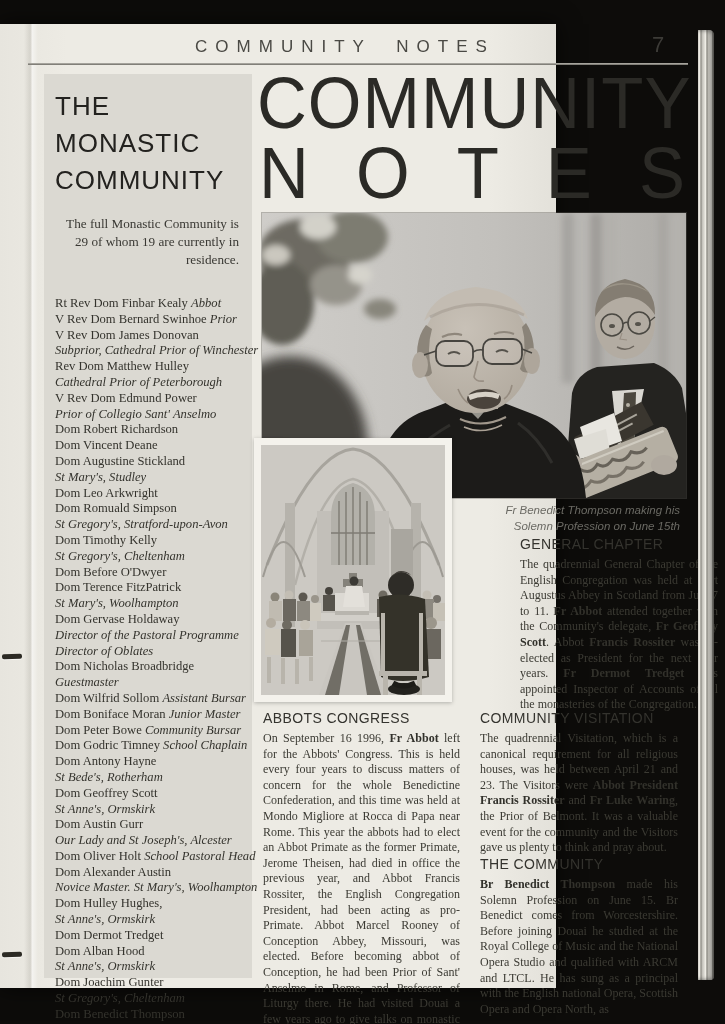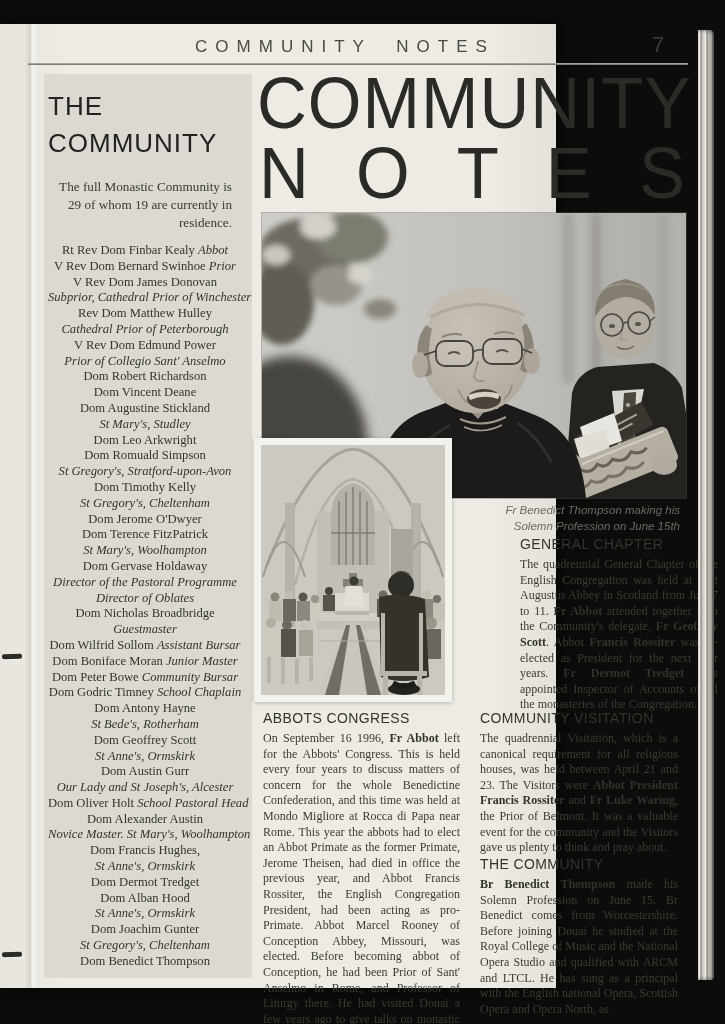--- a/index.html
+++ b/index.html
@@ -38,30 +38,30 @@
     position:absolute;left:652px;top:8px;
     font-family:"Liberation Sans",sans-serif;font-weight:300;font-size:22px;color:#3c3b37;
   }
   .hdr-rule{
     position:absolute;left:28px;top:39px;width:660px;height:2px;
     background:linear-gradient(180deg,#b7b5ae,#6f6d67);
   }
   
   .sidebar{
     position:absolute;left:44px;top:50px;width:208px;height:904px;
-    background:#dbd9d2;box-sizing:border-box;padding:10px 10px 0 4px;
+    background:#dbd9d2;box-sizing:border-box;padding:10px 10px 0 11px;
   }
   .sb-title{
     font-family:"Liberation Sans",sans-serif;font-weight:300;
     font-size:26px;line-height:37px;letter-spacing:1px;color:#23221f;margin-top:4px;
   }
   .sb-intro{
     margin-top:16px;font-size:13.2px;line-height:18px;color:#393833;width:184px;text-align:right;
   }
-  .sb-list{margin-top:11px;text-align:center;}
+  .sb-list{margin-top:27px;}
   .member-line{
     font-size:12.6px;line-height:15.8px;color:#34332d;white-space:nowrap;
   }
   .member-line em{font-style:italic;}
   
   .mast1{
     position:absolute;left:257px;top:42px;width:436px;
     font-family:"Liberation Sans",sans-serif;font-weight:300;
     font-size:69px;line-height:74px;letter-spacing:1px;color:#2b2a26;
     transform:scaleY(1.04);transform-origin:top left;
@@ -111,20 +111,21 @@
   <div class="staple" style="top:630px"></div>
   <div class="staple" style="top:928px"></div>
 
   <div class="hdr-title">COMMUNITY NOTES</div>
   <div class="hdr-num">7</div>
   <div class="hdr-rule"></div>
 
   <div class="sidebar">
     <div class="sb-title">
       <div>THE</div>
+      <div>MONASTIC</div>
       <div>COMMUNITY</div>
     </div>
     <div class="sb-intro">The full Monastic Community is 29 of whom 19 are currently in residence.</div>
     <div class="sb-list" id="member-list">
         <div class="member-line"><span>Rt Rev Dom Finbar Kealy </span><em>Abbot</em></div>
         <div class="member-line"><span>V Rev Dom Bernard Swinhoe </span><em>Prior</em></div>
         <div class="member-line"><span>V Rev Dom James Donovan</span></div>
         <div class="member-line"><em>Subprior, Cathedral Prior of Winchester</em></div>
         <div class="member-line"><span>Rev Dom Matthew Hulley</span></div>
         <div class="member-line"><em>Cathedral Prior of Peterborough</em></div>
@@ -132,42 +133,42 @@
         <div class="member-line"><em>Prior of Collegio Sant' Anselmo</em></div>
         <div class="member-line"><span>Dom Robert Richardson</span></div>
         <div class="member-line"><span>Dom Vincent Deane</span></div>
         <div class="member-line"><span>Dom Augustine Stickland</span></div>
         <div class="member-line"><em>St Mary's, Studley</em></div>
         <div class="member-line"><span>Dom Leo Arkwright</span></div>
         <div class="member-line"><span>Dom Romuald Simpson</span></div>
         <div class="member-line"><em>St Gregory's, Stratford-upon-Avon</em></div>
         <div class="member-line"><span>Dom Timothy Kelly</span></div>
         <div class="member-line"><em>St Gregory's, Cheltenham</em></div>
-        <div class="member-line"><span>Dom Jerome O'Dwyer</span></div>
+        <div class="member-line"><span>Dom Before O'Dwyer</span></div>
         <div class="member-line"><span>Dom Terence FitzPatrick</span></div>
         <div class="member-line"><em>St Mary's, Woolhampton</em></div>
         <div class="member-line"><span>Dom Gervase Holdaway</span></div>
         <div class="member-line"><em>Director of the Pastoral Programme</em></div>
         <div class="member-line"><em>Director of Oblates</em></div>
         <div class="member-line"><span>Dom Nicholas Broadbridge</span></div>
         <div class="member-line"><em>Guestmaster</em></div>
         <div class="member-line"><span>Dom Wilfrid Sollom </span><em>Assistant Bursar</em></div>
         <div class="member-line"><span>Dom Boniface Moran </span><em>Junior Master</em></div>
         <div class="member-line"><span>Dom Peter Bowe </span><em>Community Bursar</em></div>
         <div class="member-line"><span>Dom Godric Timney </span><em>School Chaplain</em></div>
         <div class="member-line"><span>Dom Antony Hayne</span></div>
         <div class="member-line"><em>St Bede's, Rotherham</em></div>
         <div class="member-line"><span>Dom Geoffrey Scott</span></div>
         <div class="member-line"><em>St Anne's, Ormskirk</em></div>
         <div class="member-line"><span>Dom Austin Gurr</span></div>
         <div class="member-line"><em>Our Lady and St Joseph's, Alcester</em></div>
         <div class="member-line"><span>Dom Oliver Holt </span><em>School Pastoral Head</em></div>
         <div class="member-line"><span>Dom Alexander Austin</span></div>
         <div class="member-line"><em>Novice Master. St Mary's, Woolhampton</em></div>
-        <div class="member-line"><span>Dom Francis Hughes,</span></div>
+        <div class="member-line"><span>Dom Hulley Hughes,</span></div>
         <div class="member-line"><em>St Anne's, Ormskirk</em></div>
         <div class="member-line"><span>Dom Dermot Tredget</span></div>
         <div class="member-line"><span>Dom Alban Hood</span></div>
         <div class="member-line"><em>St Anne's, Ormskirk</em></div>
         <div class="member-line"><span>Dom Joachim Gunter</span></div>
         <div class="member-line"><em>St Gregory's, Cheltenham</em></div>
         <div class="member-line"><span>Dom Benedict Thompson</span></div>
       </div>
   </div>
 

